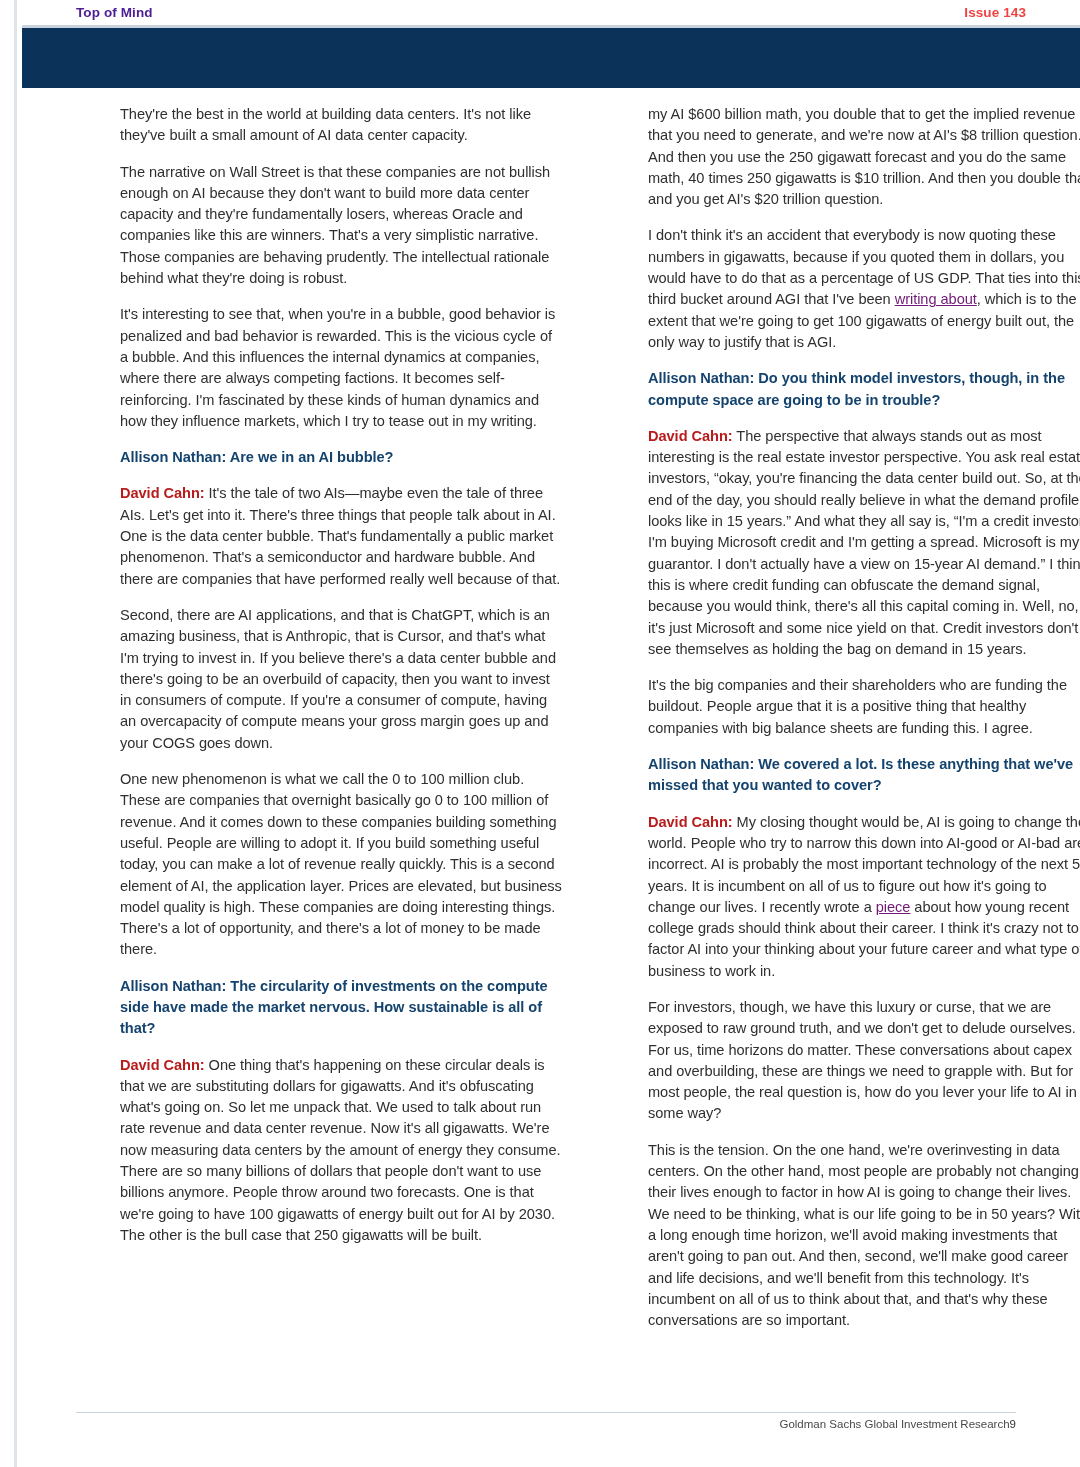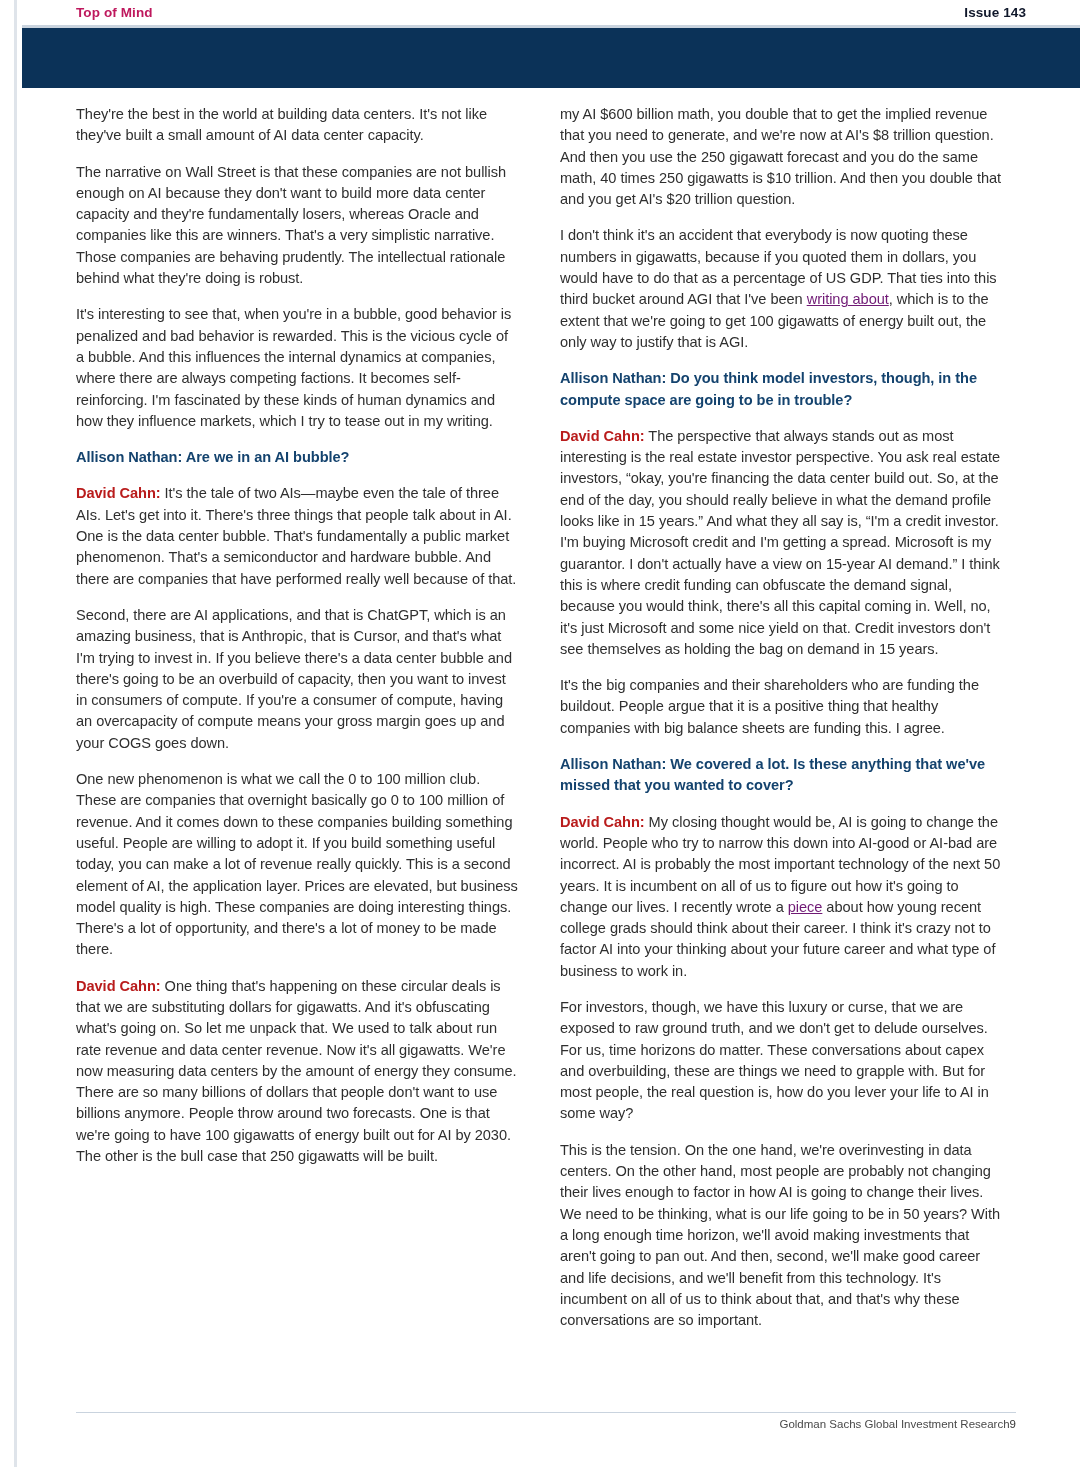--- a/index.html
+++ b/index.html
@@ -40,27 +40,27 @@
     display: flex;
     align-items: center;
     justify-content: space-between;
     padding: 0 54px 0 54px;
     box-sizing: border-box;
     background: #ffffff;
   }
   .page-header .hdr-left {
     font-size: 13.5px;
     font-weight: bold;
-    color: #be185d;
+    color: #4c1d95;
     letter-spacing: 0.1px;
   }
   .page-header .hdr-right {
     font-size: 13.5px;
     font-weight: bold;
-    color: #0f172a;
+    color: #ef4444;
     letter-spacing: 0.1px;
   }
   .header-rule {
     position: absolute;
     left: 22px;
     top: 25px;
     width: 1058px;
     height: 3px;
     background: #c9d3de;
   }
@@ -82,20 +82,21 @@
     padding: 0 64px 0 76px;
   }
   .columns {
     display: flex;
     gap: 40px;
     align-items: flex-start;
   }
   .col {
     width: 444px;
     flex: 0 0 444px;
+    margin-left: 44px;
   }
   p.para {
     margin: 0 0 15px 0;
     font-size: 14.6px;
     line-height: 21.3px;
     color: #2f2f2f;
     text-align: left;
     letter-spacing: -0.05px;
   }
   p.question {
@@ -155,20 +156,21 @@
   <div class="content">
     <div class="columns">
       <div class="col" id="col-left">
           <p class="para">They're the best in the world at building data centers. It's not like they've built a small amount of AI data center capacity.</p>
           <p class="para">The narrative on Wall Street is that these companies are not bullish enough on AI because they don't want to build more data center capacity and they're fundamentally losers, whereas Oracle and companies like this are winners. That's a very simplistic narrative. Those companies are behaving prudently. The intellectual rationale behind what they're doing is robust.</p>
           <p class="para">It's interesting to see that, when you're in a bubble, good behavior is penalized and bad behavior is rewarded. This is the vicious cycle of a bubble. And this influences the internal dynamics at companies, where there are always competing factions. It becomes self-reinforcing. I'm fascinated by these kinds of human dynamics and how they influence markets, which I try to tease out in my writing.</p>
           <p class="question">Allison Nathan: Are we in an AI bubble?</p>
           <p class="para"><span class="speaker">David Cahn:</span><span> It's the tale of two AIs—maybe even the tale of three AIs. Let's get into it. There's three things that people talk about in AI. One is the data center bubble. That's fundamentally a public market phenomenon. That's a semiconductor and hardware bubble. And there are companies that have performed really well because of that.</span></p>
           <p class="para">Second, there are AI applications, and that is ChatGPT, which is an amazing business, that is Anthropic, that is Cursor, and that's what I'm trying to invest in. If you believe there's a data center bubble and there's going to be an overbuild of capacity, then you want to invest in consumers of compute. If you're a consumer of compute, having an overcapacity of compute means your gross margin goes up and your COGS goes down.</p>
           <p class="para">One new phenomenon is what we call the 0 to 100 million club. These are companies that overnight basically go 0 to 100 million of revenue. And it comes down to these companies building something useful. People are willing to adopt it. If you build something useful today, you can make a lot of revenue really quickly. This is a second element of AI, the application layer. Prices are elevated, but business model quality is high. These companies are doing interesting things. There's a lot of opportunity, and there's a lot of money to be made there.</p>
+          <p class="question">Allison Nathan: The circularity of investments on the compute side have made the market nervous. How sustainable is all of that?</p>
           <p class="para"><span class="speaker">David Cahn:</span><span> One thing that's happening on these circular deals is that we are substituting dollars for gigawatts. And it's obfuscating what's going on. So let me unpack that. We used to talk about run rate revenue and data center revenue. Now it's all gigawatts. We're now measuring data centers by the amount of energy they consume. There are so many billions of dollars that people don't want to use billions anymore. People throw around two forecasts. One is that we're going to have 100 gigawatts of energy built out for AI by 2030. The other is the bull case that  250 gigawatts will be built.</span></p>
         </div>
       <div class="col" id="col-right">
           <p class="para">my AI $600 billion math, you double that to get the implied revenue that you need to generate, and we're now at AI's $8 trillion question. And then you use the 250 gigawatt forecast and you do the same math, 40 times 250 gigawatts is $10 trillion. And then you double that and you get AI's $20 trillion question.</p>
           <p class="para"><span>I don't think it's an accident that everybody is now quoting these numbers in gigawatts, because if you quoted them in dollars, you would have to do that as a percentage of US GDP. That ties into this third bucket around AGI that I've been </span><a class="inline-link" href="#">writing about</a><span>, which is to the extent that we're going to get 100 gigawatts of energy built out, the only way to justify that is AGI.</span></p>
           <p class="question">Allison Nathan: Do you think model investors, though, in the compute space are going to be in trouble?</p>
           <p class="para"><span class="speaker">David Cahn:</span><span> The perspective that always stands out as most interesting is the real estate investor perspective. You ask real estate investors, “okay, you're financing the data center build out. So, at the end of the day, you should really believe in what the demand profile looks like in 15 years.” And what they all say is, “I'm a credit investor. I'm buying Microsoft credit and I'm getting a spread. Microsoft is my guarantor. I don't actually have a view on 15-year AI demand.” I think this is where credit funding can obfuscate the demand signal, because you would think, there's all this capital coming in. Well, no, it's just Microsoft and some nice yield on that. Credit investors don't see themselves as holding the bag on demand in 15 years.</span></p>
           <p class="para">It's the big companies and their shareholders who are funding the buildout. People argue that it is a positive thing that healthy companies with big balance sheets are funding this. I agree.</p>
           <p class="question">Allison Nathan: We covered a lot. Is these anything that we've missed that you wanted to cover?</p>
           <p class="para"><span class="speaker">David Cahn:</span><span> My closing thought would be, AI is going to change the world. People who try to narrow this down into AI-good or AI-bad are incorrect. AI is probably the most important technology of the next 50 years. It is incumbent on all of us to figure out how it's going to change our lives. I recently wrote a </span><a class="inline-link" href="#">piece</a><span> about how young recent college grads should think about their career. I think it's crazy not to factor AI into your thinking about your future career and what type of business to work in.</span></p>

